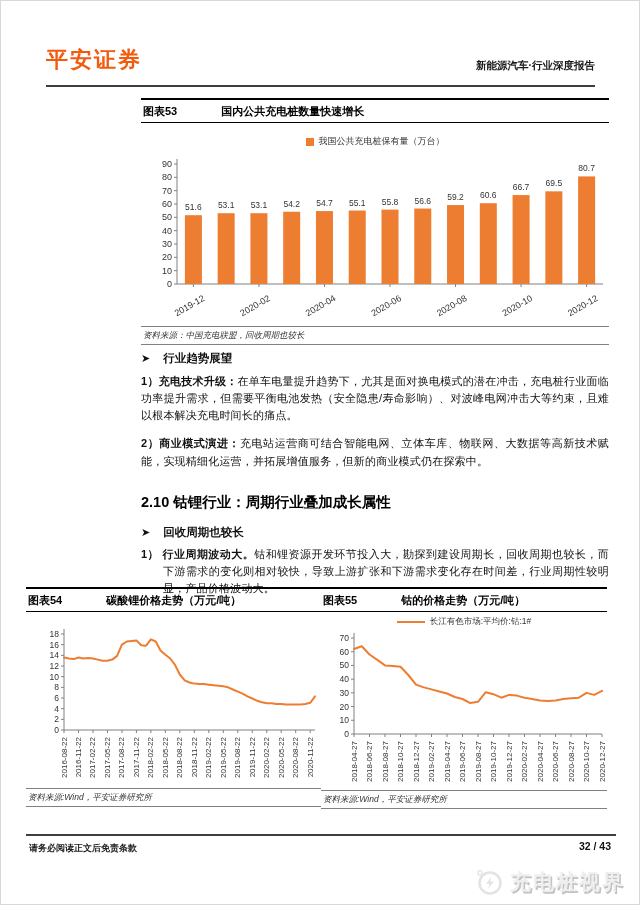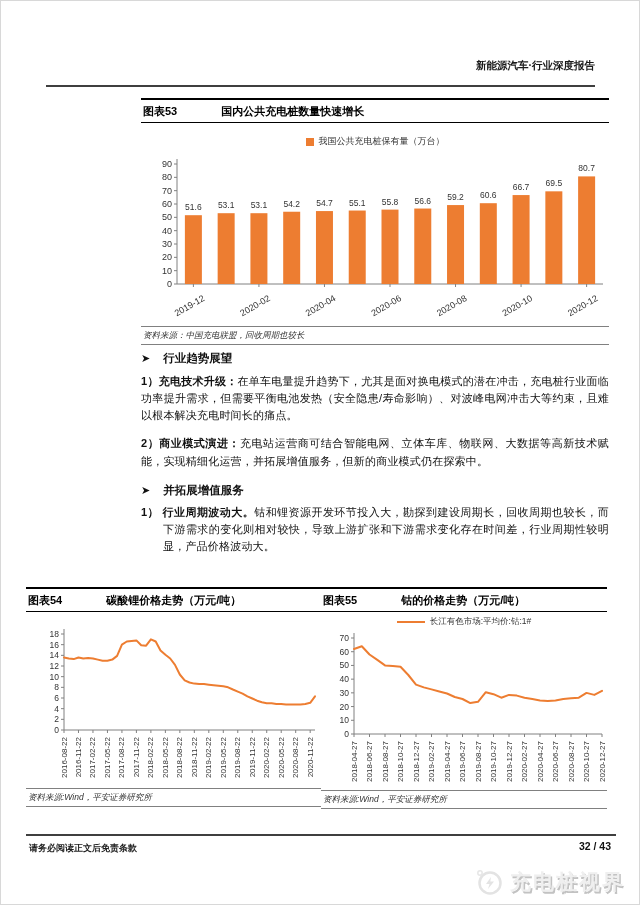--- a/index.html
+++ b/index.html
@@ -47,20 +47,21 @@
   .wm{position:absolute;right:14px;bottom:8px;display:flex;align-items:center;gap:7px;}
   .wm-text{font-size:21px;font-weight:bold;letter-spacing:2px;color:#efefef;
            text-shadow:1.5px 1.5px 0 #c2c2c2;}
   svg text{font-family:"Liberation Sans","DejaVu Sans",sans-serif;}
 </style>
 </head>
 <body>
 
 <div class="page">
 
+  <div class="hd-logo">平安证券</div>
   <div class="hd-doc">新能源汽车·行业深度报告</div>
   <div class="hd-rule"></div>
 
   <div class="figure" id="fig53">
     <div class="fig-titlebar">
       <span class="fig-tag">图表53</span>
       <span class="fig-title">国内公共充电桩数量快速增长</span>
     </div>
     <div class="fig-legend">
       <span class="legend-swatch"></span>
@@ -137,23 +138,24 @@
     <div class="bullet-row">
       <span class="bullet-glyph">➤</span>
       <span>行业趋势展望</span>
     </div>
     <div class="para">
       <b>1）充电技术升级：</b><span>在单车电量提升趋势下，尤其是面对换电模式的潜在冲击，充电桩行业面临功率提升需求，但需要平衡电池发热（安全隐患/寿命影响）、对波峰电网冲击大等约束，且难以根本解决充电时间长的痛点。</span>
     </div>
     <div class="para mt10">
       <b>2）商业模式演进：</b><span>充电站运营商可结合智能电网、立体车库、物联网、大数据等高新技术赋能，实现精细化运营，并拓展增值服务，但新的商业模式仍在探索中。</span>
     </div>
+    <div class="h210">2.10 钴锂行业：周期行业叠加成长属性</div>
     <div class="bullet-row bullet2">
       <span class="bullet-glyph">➤</span>
-      <span>并拓展增值服务</span>
+      <span>回收周期也较长</span>
     </div>
     <div class="para para-hang">
       <b>1） 行业周期波动大。</b><span>钴和锂资源开发环节投入大，勘探到建设周期长，回收周期也较长，而下游需求的变化则相对较快，导致上游扩张和下游需求变化存在时间差，行业周期性较明显，产品价格波动大。</span>
     </div>
   </div>
 
   <div class="figure" id="fig54">
     <div class="fig-titlebar">
       <span class="fig-tag">图表54</span>
       <span class="fig-title">碳酸锂价格走势（万元/吨）</span>

